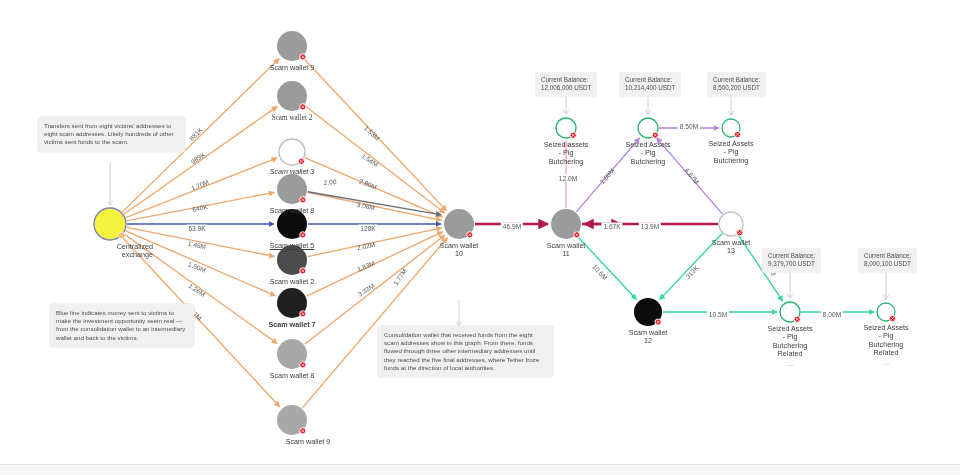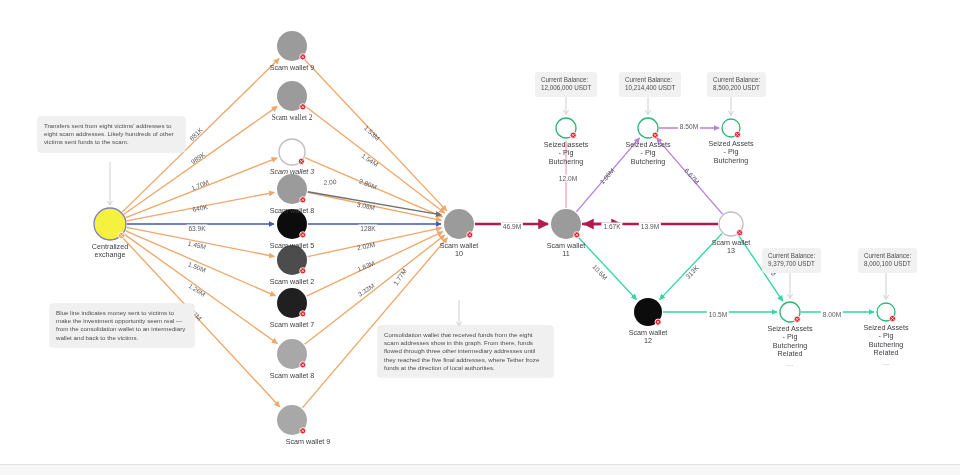--- a/index.html
+++ b/index.html
@@ -324,29 +324,29 @@
       <div class="elabel" style="left: 607px; top: 176px; transform: translate(-50%, -50%) rotate(-48deg);">1.00M</div>
       <div class="elabel" style="left: 689px; top: 126px; transform: translate(-50%, -50%) rotate(0deg); background: rgb(255, 255, 255); padding: 0px 2px;">8.50M</div>
       <div class="elabel" style="left: 692px; top: 176px; transform: translate(-50%, -50%) rotate(48deg);">6.67M</div>
       <div class="elabel" style="left: 650px; top: 226px; transform: translate(-50%, -50%) rotate(0deg); background: rgb(255, 255, 255); padding: 0px 2px;">13.9M</div>
       <div class="elabel" style="left: 612px; top: 226px; transform: translate(-50%, -50%) rotate(0deg); background: rgb(255, 255, 255); padding: 0px 2px;">1.67K</div>
       <div class="elabel" style="left: 600px; top: 272px; transform: translate(-50%, -50%) rotate(47deg);">10.6M</div>
       <div class="elabel" style="left: 692px; top: 272px; transform: translate(-50%, -50%) rotate(-47deg);">313K</div>
       <div class="elabel" style="left: 769px; top: 268px; transform: translate(-50%, -50%) rotate(51deg);">6.92M</div>
       <div class="elabel" style="left: 718px; top: 314px; transform: translate(-50%, -50%) rotate(0deg); background: rgb(255, 255, 255); padding: 0px 2px;">10.5M</div>
       <div class="elabel" style="left: 832px; top: 314px; transform: translate(-50%, -50%) rotate(0deg); background: rgb(255, 255, 255); padding: 0px 2px;">8.00M</div>
-      <div class="nlabel" style="left: 110px; top: 243px; width: 86px; margin-left: 0px;">Centralized
+      <div class="nlabel" style="left: 110px; top: 243px; width: 86px; margin-left: 0px; text-align: right;">Centralized
 exchange</div>
       <div class="nlabel" style="left: 292px; top: 64px; width: 86px; margin-left: 0px;">Scam wallet 9</div>
       <div class="nlabel" style="left: 292px; top: 114px; width: 86px; margin-left: 0px; font-family: Liberation Serif, serif;">Scam wallet 2</div>
       <div class="nlabel" style="left: 292px; top: 168px; width: 86px; margin-left: 0px; font-style: italic;">Scam wallet 3</div>
       <div class="nlabel" style="left: 292px; top: 207px; width: 86px; margin-left: 0px;">Scam wallet 8</div>
-      <div class="nlabel" style="left: 292px; top: 242px; width: 86px; margin-left: 0px;">Scam wallet 5</div>
+      <div class="nlabel" style="left: 292px; top: 242px; width: 86px; margin-left: 0px; text-decoration: underline;">Scam wallet 5</div>
       <div class="nlabel" style="left: 292px; top: 278px; width: 86px; margin-left: 0px;">Scam wallet 2</div>
-      <div class="nlabel" style="left: 292px; top: 321px; width: 86px; margin-left: 0px;">Scam wallet 7</div>
+      <div class="nlabel" style="left: 292px; top: 321px; width: 86px; margin-left: 0px; font-weight: bold;">Scam wallet 7</div>
       <div class="nlabel" style="left: 292px; top: 372px; width: 86px; margin-left: 0px;">Scam wallet 8</div>
       <div class="nlabel" style="left: 308px; top: 438px; width: 86px; margin-left: 0px; text-align: center;">Scam wallet 9</div>
       <div class="nlabel" style="left: 459px; top: 242px; width: 86px; margin-left: 0px;">Scam wallet
 10</div>
       <div class="nlabel" style="left: 566px; top: 242px; width: 86px; margin-left: 0px;">Scam wallet
 11</div>
       <div class="nlabel" style="left: 648px; top: 329px; width: 86px; margin-left: 0px;">Scam wallet
 12</div>
       <div class="nlabel" style="left: 731px; top: 239px; width: 86px; margin-left: 0px;">Scam wallet
 13</div>

